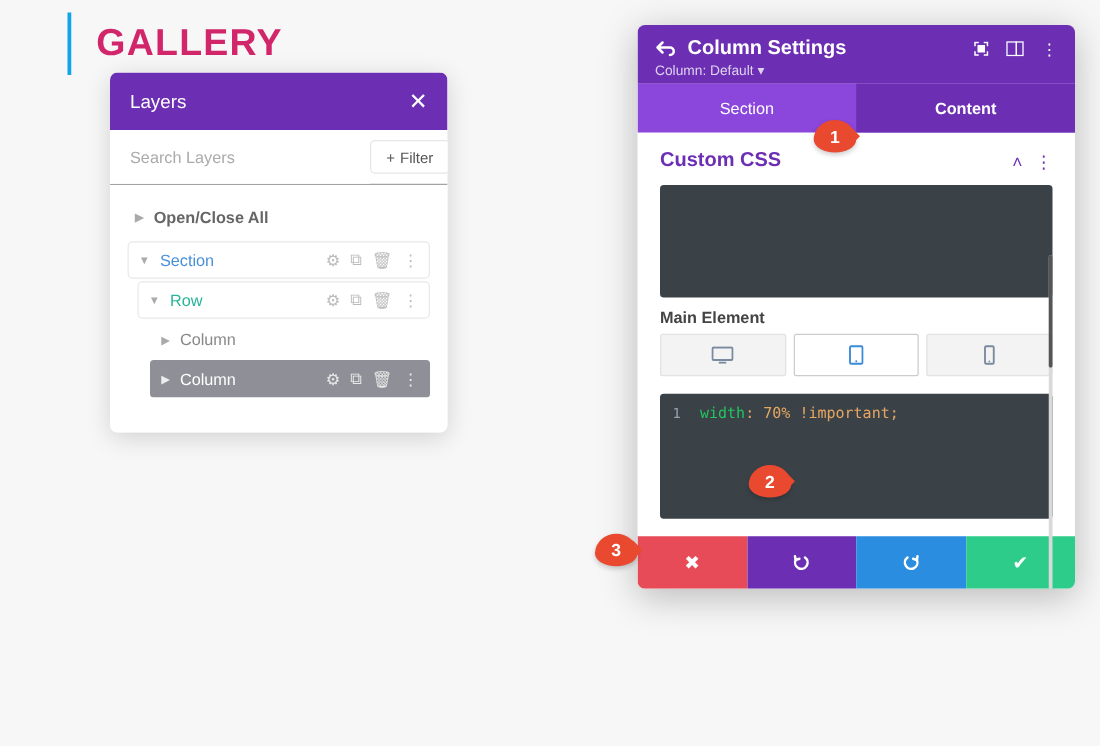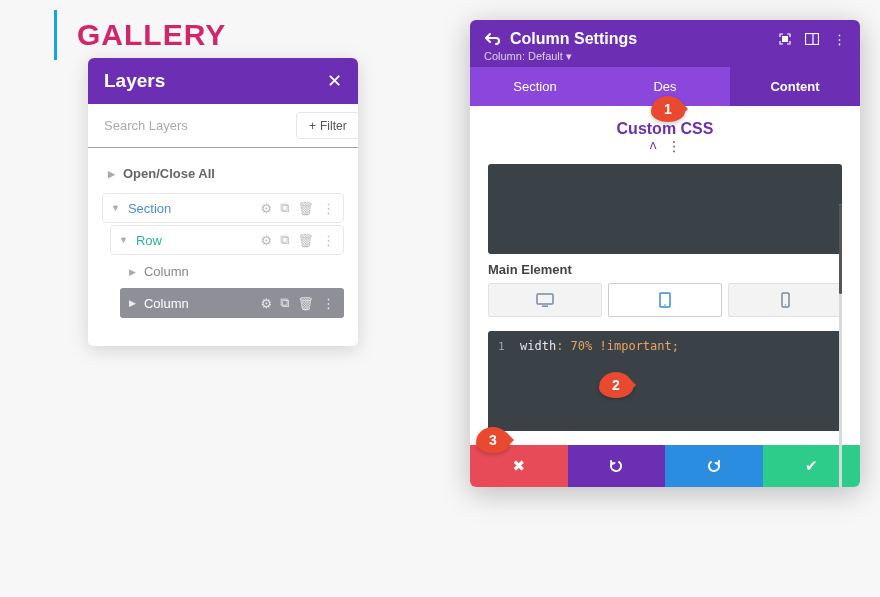--- a/index.html
+++ b/index.html
@@ -44,22 +44,22 @@
   }
   .layers-header {
     background: #6c2fb3;
     color: #fff;
     display: flex;
     align-items: center;
     justify-content: space-between;
     padding: 12px 16px;
   }
   .layers-header .title {
-    font-weight: 700;
-    font-size: 19px;
+    font-weight: 400;
+    font-size: 15px;
   }
   .layers-header .close {
     font-size: 18px;
     cursor: pointer;
   }
 
   .layers-search-row {
     display: flex;
     border-bottom: 1px solid #a3a3a3;
   }
@@ -137,21 +137,21 @@
   .layer-row.col.selected .label { color: #fff; }
   .layer-row.col.selected .actions { color: #e8e8e8; }
 
   .icon { display: inline-flex; }
 
   
   .settings-panel {
     position: absolute;
     right: 20px;
     top: 20px;
-    width: 390px;
+    width: 350px;
     background: #fff;
     border-radius: 6px;
     box-shadow: 0 6px 30px rgba(0,0,0,0.25);
     overflow: hidden;
   }
   .settings-titlebar {
     background: #6c2fb3;
     color: #fff;
     padding: 10px 14px 4px 14px;
   }
@@ -201,21 +201,20 @@
 
   .settings-body {
     padding: 14px 18px 14px 18px;
     position: relative;
   }
   .section-header {
     display: flex;
     align-items: center;
     justify-content: space-between;
     margin-bottom: 10px;
-    flex-direction: column;
   }
   .section-header .name {
     color: #6c2fb3;
     font-weight: 600;
     font-size: 16px;
   }
   .section-header .ctrls {
     display: flex;
     gap: 10px;
     color: #6c2fb3;
@@ -263,21 +262,21 @@
     border-radius: 3px;
     font-family: Menlo, Consolas, monospace;
     font-size: 12px;
     padding: 8px 10px;
     color: #eee;
     margin-top: 14px;
     height: 100px;
   }
   .code-line { display: flex; gap: 10px; align-items: baseline; }
   .gutter { color: #9aa3aa; font-size: 11px; width: 12px; }
-  .tok-prop { color: #e5e5e5; }
+  .tok-prop { color: #22c55e; }
   .tok-val  { color: #e6a560; margin-top: 16px; }
   .tok-imp  { color: #e6a560; }
   .tok-punc { color: #e6a560; }
 
   .settings-footer {
     display: flex;
     height: 42px;
   }
   .fbtn {
     flex: 1;
@@ -443,21 +442,20 @@
       </div>
     </div>
     <div class="preset-row">
       <span>Column: Default</span>
       <span> ▾</span>
     </div>
   </div>
 
   <div class="tabs-row">
     <div class="tab">Section</div>
-    <div class="tab">Des</div>
     <div class="tab active">Content</div>
   </div>
 
   <div class="settings-body">
     <div class="section-header">
       <span class="name">Custom CSS</span>
       <div class="ctrls">
         <span class="icon">˄</span>
         <span class="icon">⋮</span>
       </div>

